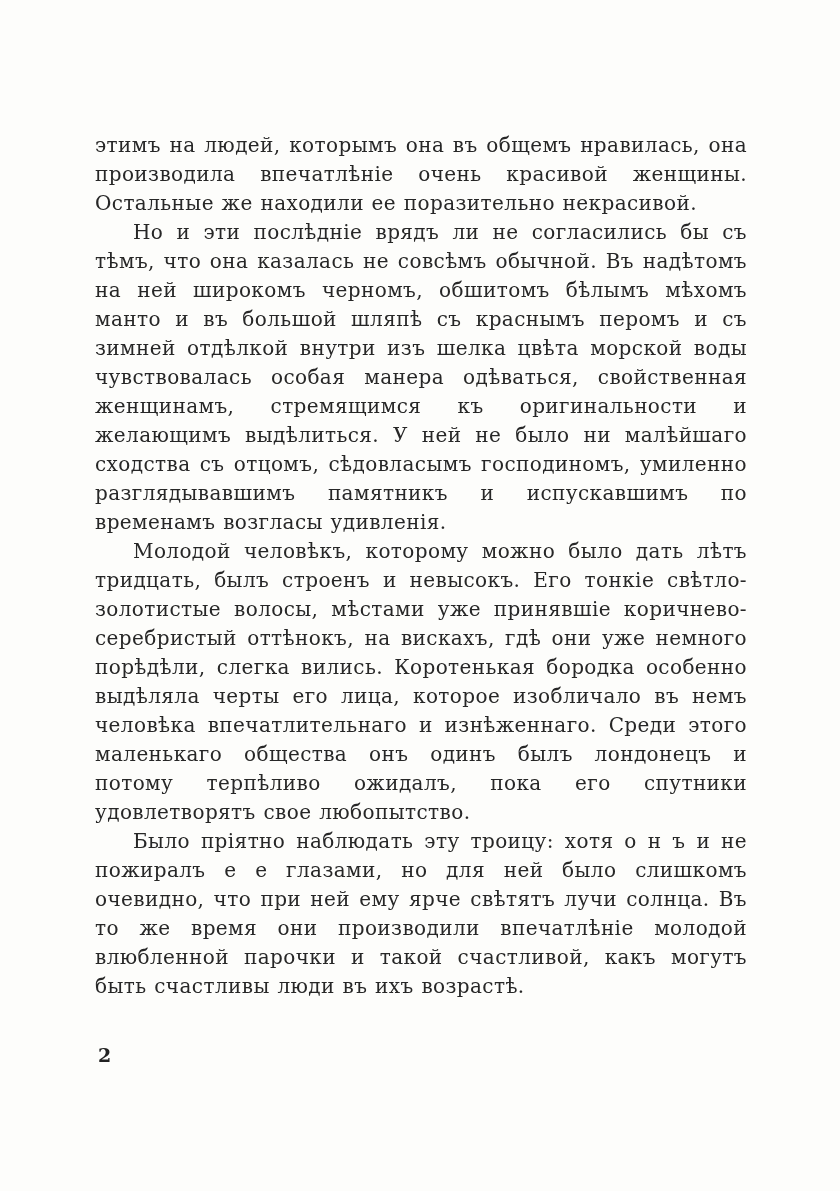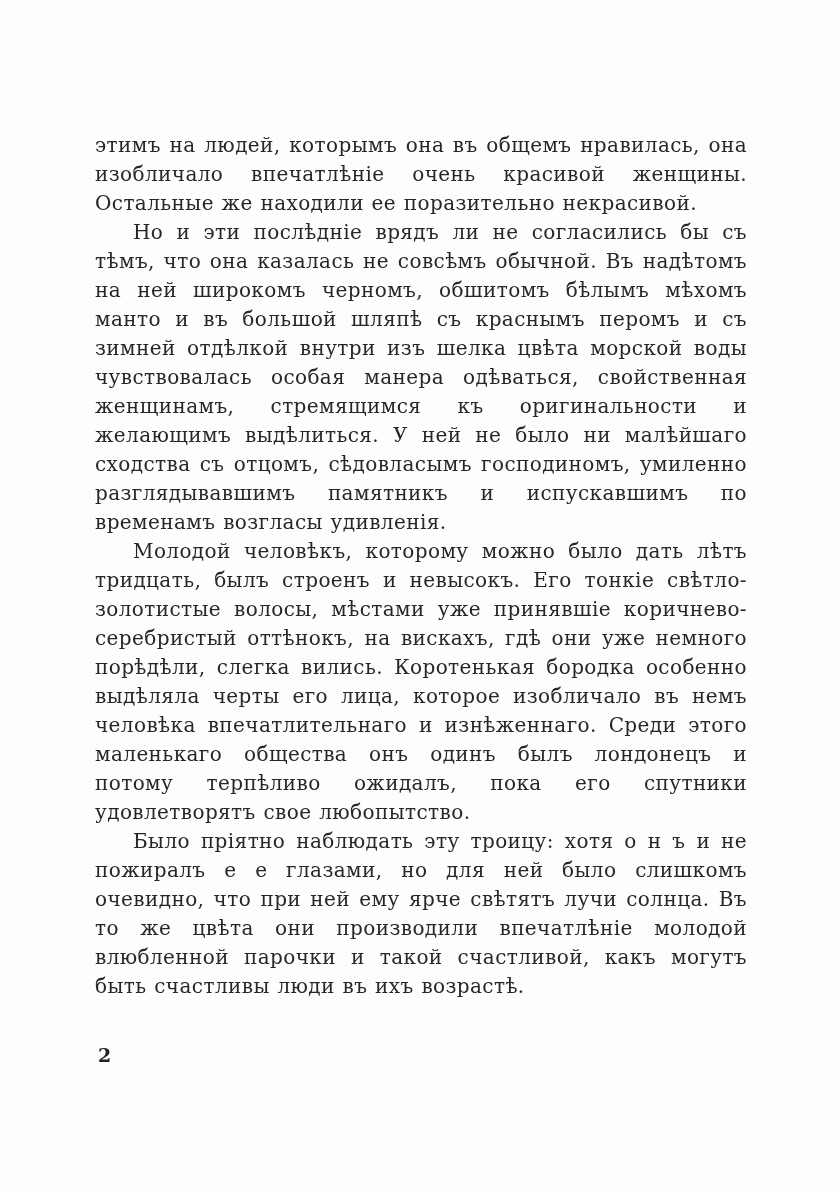--- a/index.html
+++ b/index.html
@@ -47,19 +47,19 @@
       font-size: 19px;
       font-weight: bold;
       color: #222222;
     }
   </style>
 </head>
 <body>
 
 <div class="scan-page">
   <div class="text-block">
-    <p class="para continuation">этимъ на людей, которымъ она въ общемъ нравилась, она изобличало впечатлѣніе очень красивой женщины. Остальные же находили ее поразительно некрасивой.</p>
+    <p class="para continuation">этимъ на людей, которымъ она въ общемъ нравилась, она производила впечатлѣніе очень красивой женщины. Остальные же находили ее поразительно некрасивой.</p>
     <p class="para">Но и эти послѣдніе врядъ ли не согласились бы съ тѣмъ, что она казалась не совсѣмъ обычной. Въ надѣтомъ на ней широкомъ черномъ, обшитомъ бѣлымъ мѣхомъ манто и въ большой шляпѣ съ краснымъ перомъ и съ зимней отдѣлкой внутри изъ шелка цвѣта морской воды чувствовалась особая манера одѣваться, свойственная женщинамъ, стремящимся къ оригинальности и желающимъ выдѣлиться. У ней не было ни малѣйшаго сходства съ отцомъ, сѣдовласымъ господиномъ, умиленно разглядывавшимъ памятникъ и испускавшимъ по временамъ возгласы удивленія.</p>
     <p class="para">Молодой человѣкъ, которому можно было дать лѣтъ тридцать, былъ строенъ и невысокъ. Его тонкіе свѣтло-золотистые волосы, мѣстами уже принявшіе коричнево-серебристый оттѣнокъ, на вискахъ, гдѣ они уже немного порѣдѣли, слегка вились. Коротенькая бородка особенно выдѣляла черты его лица, которое изобличало въ немъ человѣка впечатлительнаго и изнѣженнаго. Среди этого маленькаго общества онъ одинъ былъ лондонецъ и потому терпѣливо ожидалъ, пока его спутники удовлетворятъ свое любопытство.</p>
-    <p class="para">Было пріятно наблюдать эту троицу: хотя о н ъ и не пожиралъ е е глазами, но для ней было слишкомъ очевидно, что при ней ему ярче свѣтятъ лучи солнца. Въ то же цвѣта они производили впечатлѣніе молодой влюбленной парочки и такой счастливой, какъ могутъ быть счастливы люди въ ихъ возрастѣ.</p>
+    <p class="para">Было пріятно наблюдать эту троицу: хотя о н ъ и не пожиралъ е е глазами, но для ней было слишкомъ очевидно, что при ней ему ярче свѣтятъ лучи солнца. Въ то же время они производили впечатлѣніе молодой влюбленной парочки и такой счастливой, какъ могутъ быть счастливы люди въ ихъ возрастѣ.</p>
   </div>
   <div class="page-number">2</div>
 </div>
 
 </body></html>

